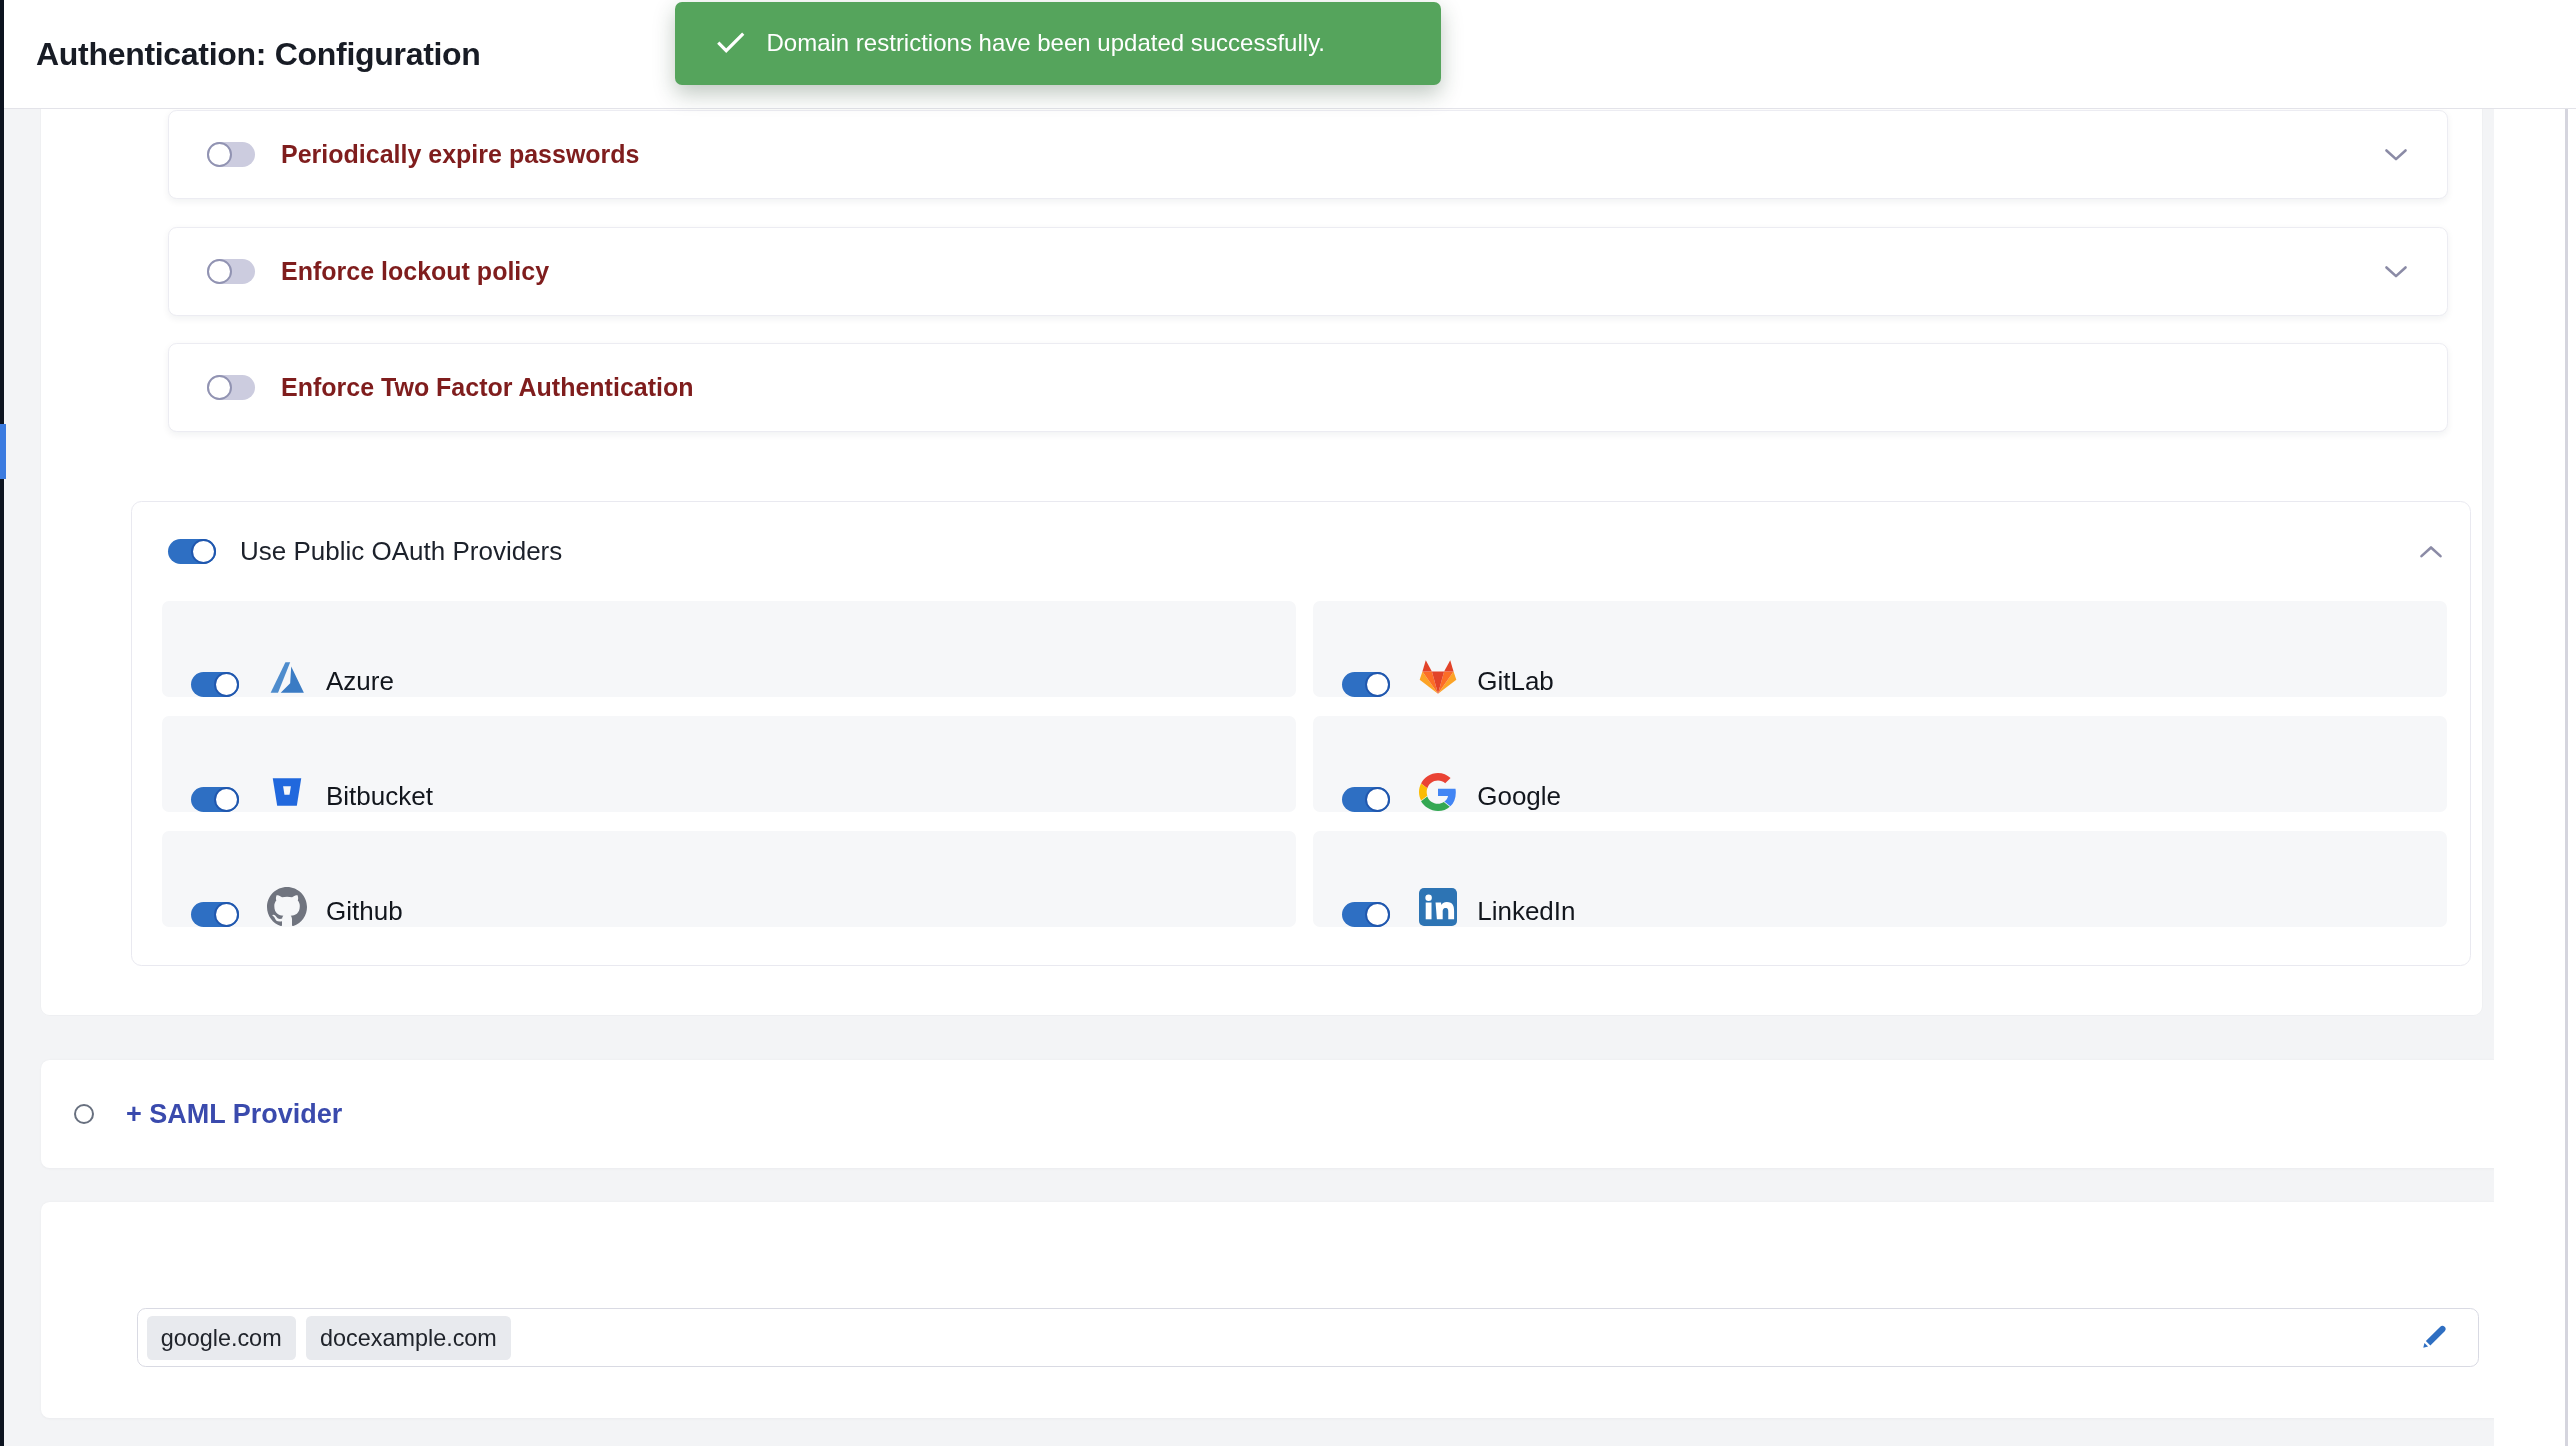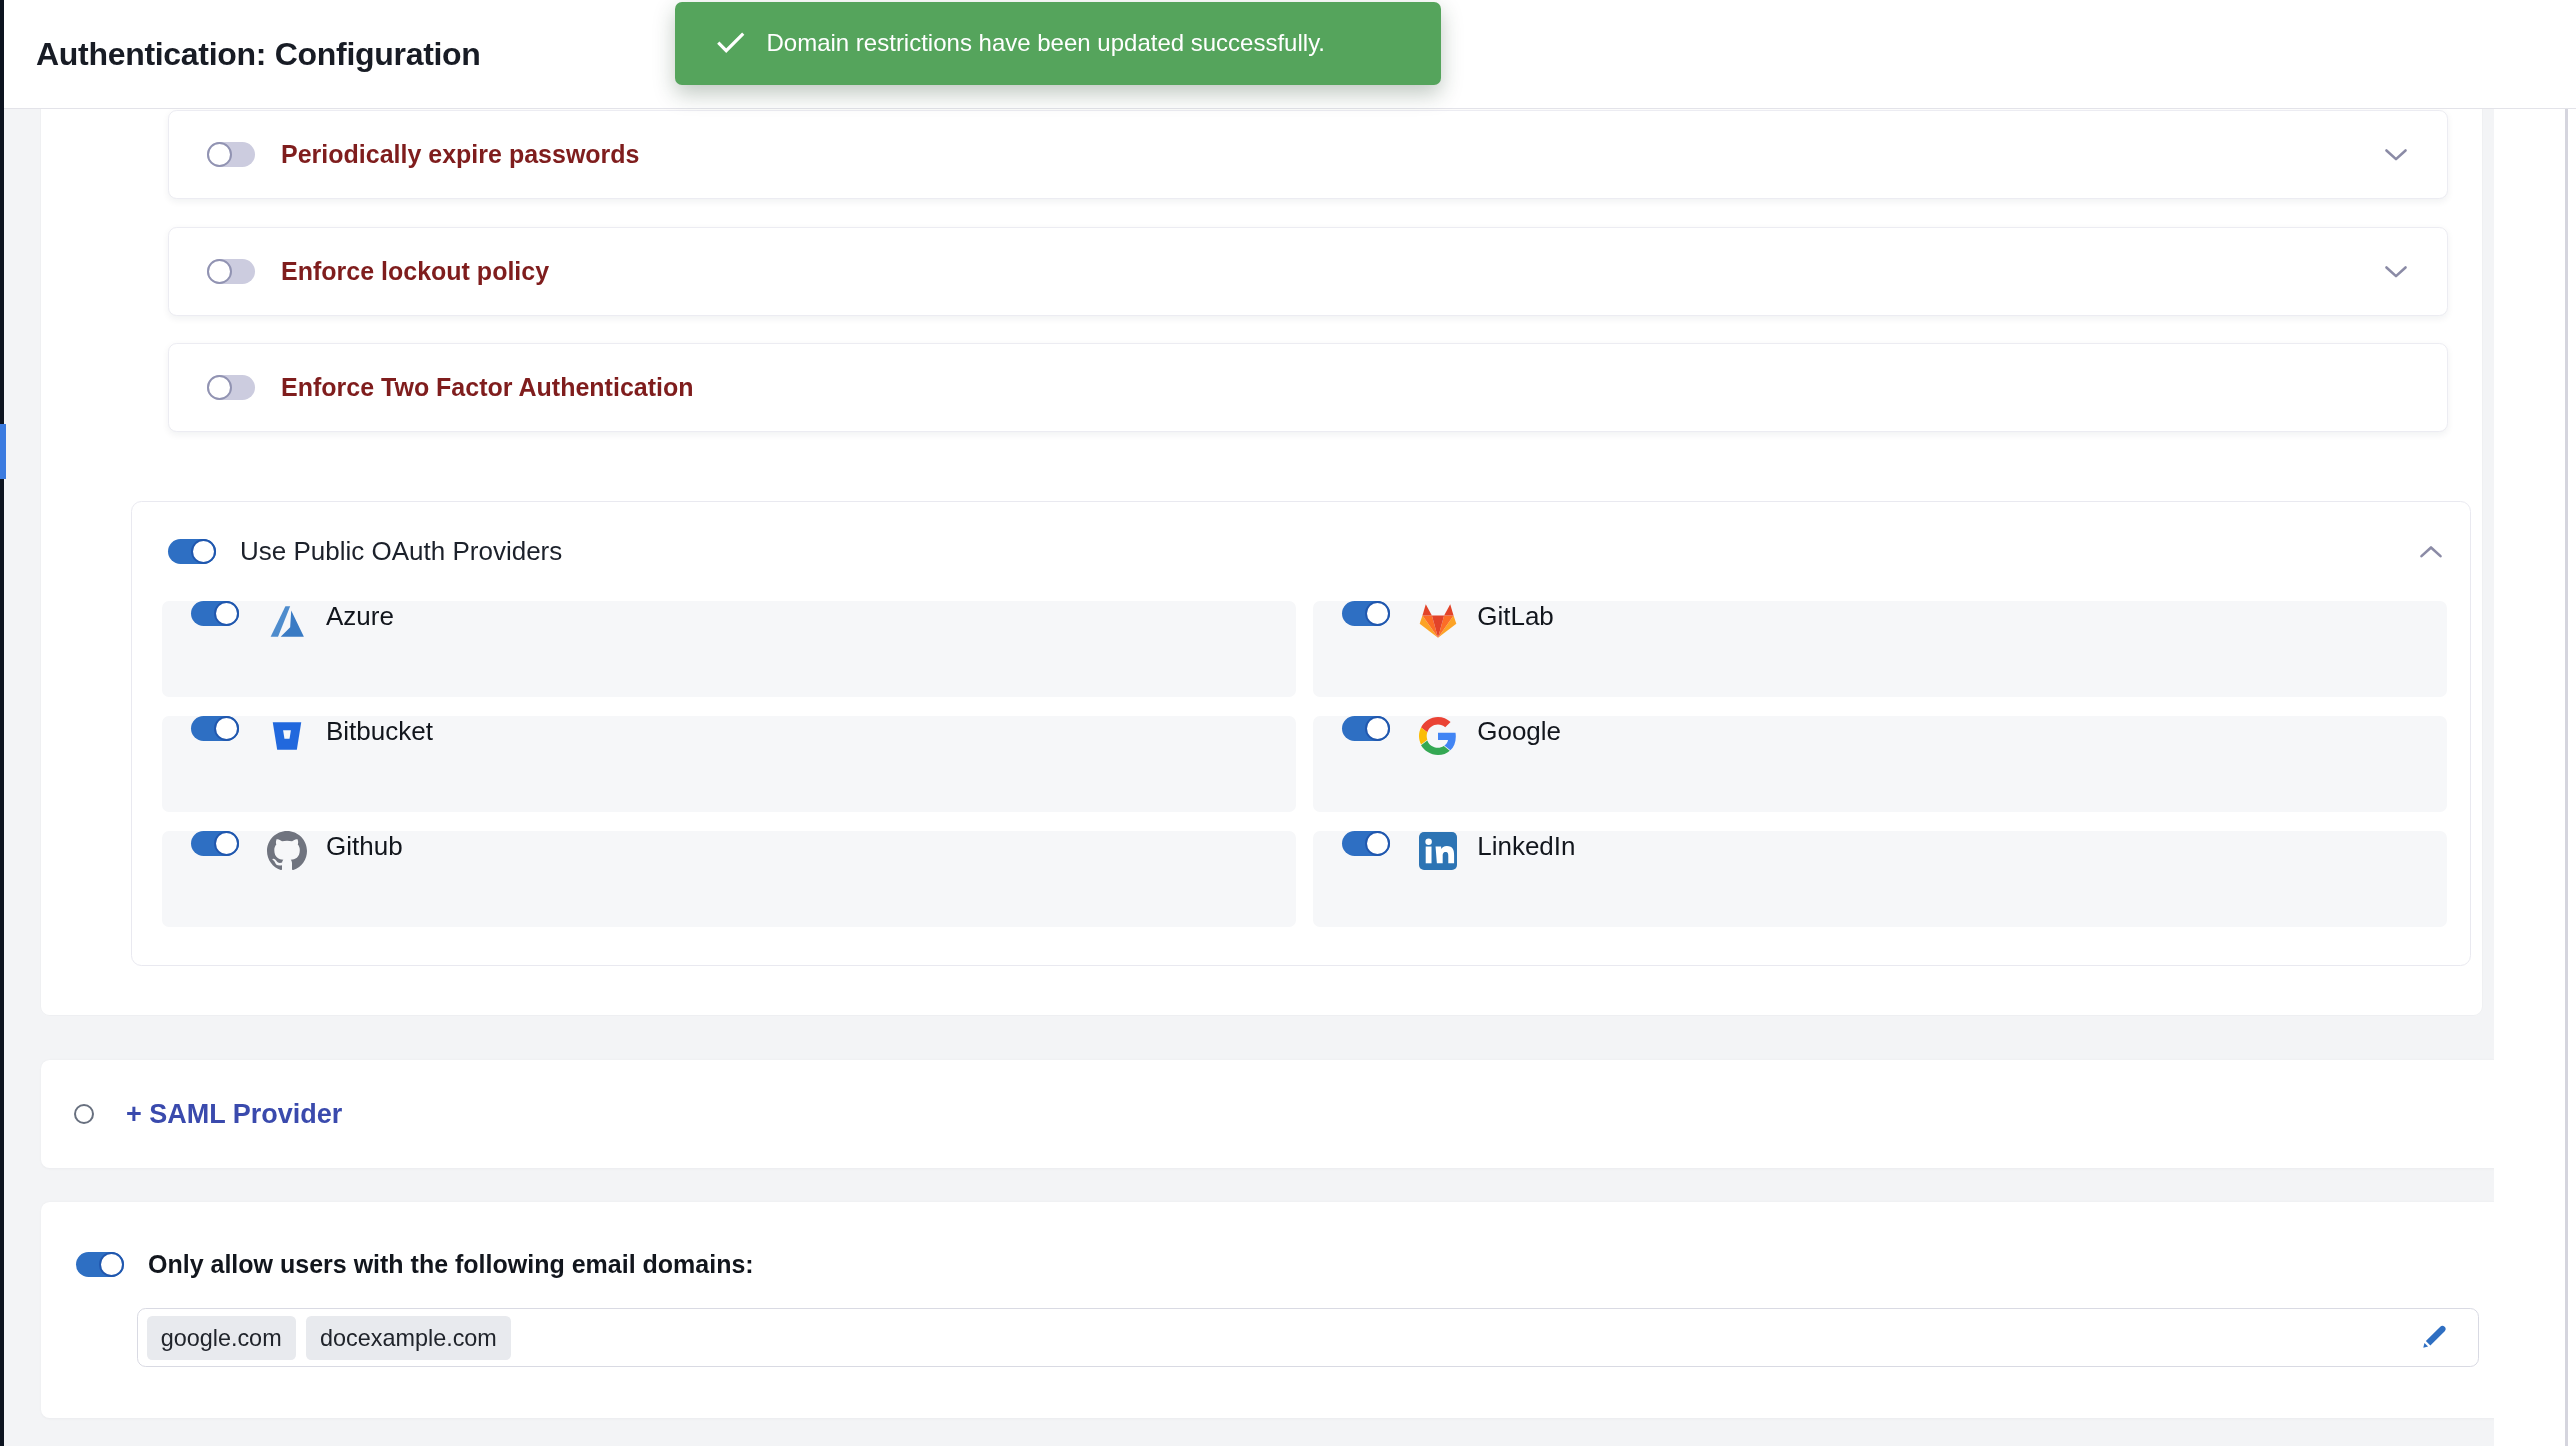--- a/index.html
+++ b/index.html
@@ -51,21 +51,21 @@
     position:absolute;left:131px;top:501px;width:2340px;height:465px;background:#ffffff;
     border:1.7px solid #e9e9f0;border-radius:10.4px;box-sizing:border-box;z-index:3;
   }
   .oauth-header{height:99px;display:flex;align-items:center;padding:0 26px 0 36px}
   .oauth-label{font-size:26px;font-weight:500;color:#1c212b;margin-left:24px}
   .provider-grid{
     margin:0 22.6px 0 29.5px;display:grid;grid-template-columns:1fr 1fr;
     column-gap:16.5px;row-gap:19px;
   }
   .p-cell{
-    height:96px;background:#f6f7f9;border-radius:7px;display:flex;align-items:flex-start;
+    height:96px;background:#f6f7f9;border-radius:7px;display:flex;align-items:flex-end;
     padding-left:29.5px;box-sizing:border-box;
   }
   .p-icon{width:40px;height:40px;margin-left:28px;display:flex;align-items:center;justify-content:center;flex:none}
   .p-label{font-size:26px;font-weight:500;color:#12161d;margin-left:19px}
   
   .saml-card{
     position:absolute;left:41px;top:1060px;width:2461px;height:108px;background:#ffffff;
     border-radius:8.7px;box-shadow:0 0.9px 2.6px rgba(25,30,50,.04);display:flex;align-items:center;
     padding-left:33px;box-sizing:border-box;z-index:2;gap:8px;
   }
@@ -242,26 +242,20 @@
 
   </div>
 </div>
 
 <div class="saml-card">
   <span class="radio"></span>
   <a class="saml-link">+ SAML Provider</a>
 </div>
 
 <div class="email-card">
-  <div class="email-head">
-    <div class="toggle on">
-        <div class="knob"></div>
-      </div>
-    <span class="email-label">Only allow users with the following email domains:</span>
-  </div>
   <div class="email-input">
     <span class="tag">google.com</span>
     <span class="tag">docexample.com</span>
     <span class="pencil">
       <svg width="31" height="31" viewBox="0 0 24 24">
         <path d="M20.7 7.1a2.45 2.45 0 0 0-3.46-3.46L6.1 14.78l3.46 3.46L20.7 7.1z" fill="#2f6fc2"></path>
         <path d="M5 16.2 L4.1 19.9 L7.8 19 Z" fill="#2f6fc2"></path>
       </svg>
     </span>
   </div>

